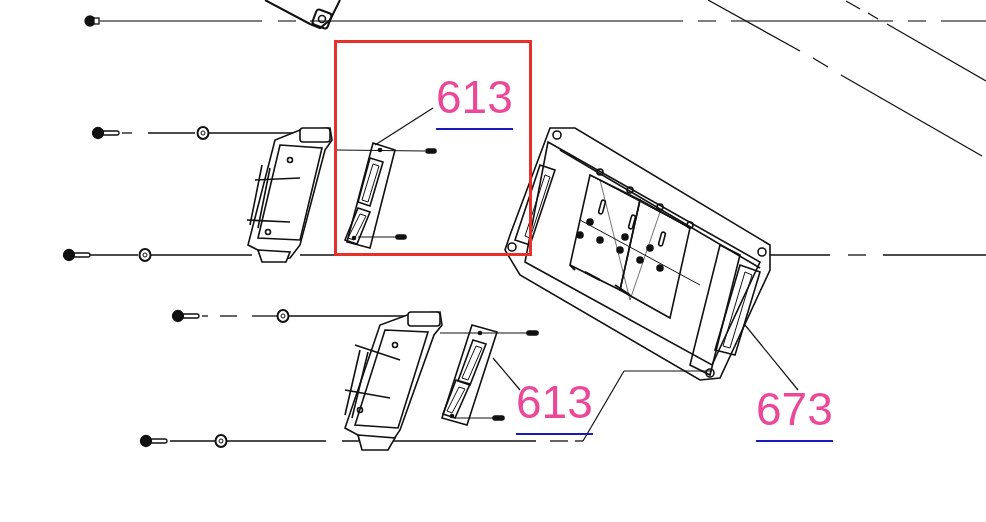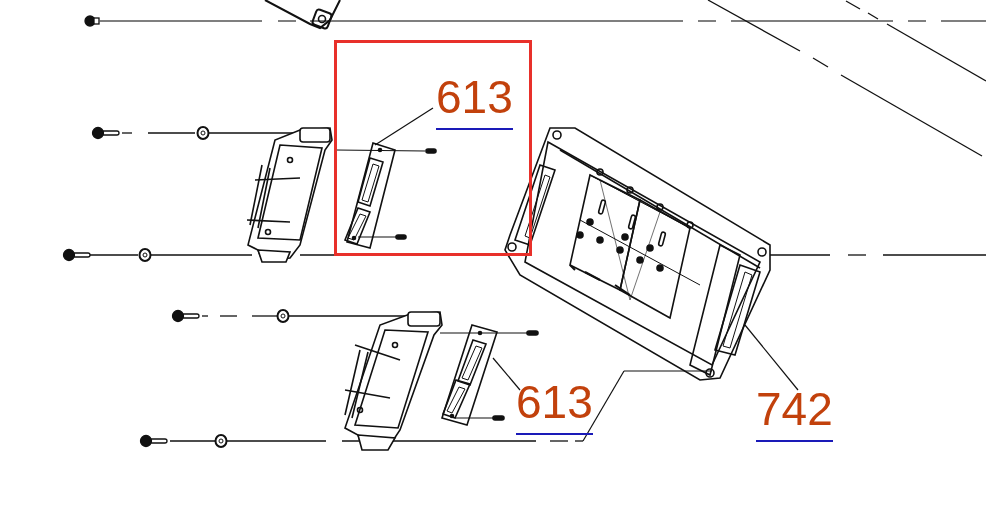--- a/index.html
+++ b/index.html
@@ -3,21 +3,21 @@
   <meta charset="utf-8">
   <style>
     html, body { margin: 0; padding: 0; background: #ffffff; }
     body { width: 986px; height: 522px; position: relative; overflow: hidden; font-family: "Liberation Sans", sans-serif; }
     #canvas { position: absolute; left: 0; top: 0; width: 986px; height: 522px; }
     .callout {
       position: absolute;
       font-family: "Liberation Sans", sans-serif;
       font-size: 46px;
       line-height: 46px;
-      color: #c2410c;
+      color: #ec4899;
       cursor: pointer;
       letter-spacing: 0px;
     }
     .callout .ul {
       position: absolute; left: 0; right: 0; height: 2px; background: #1a1ab8; bottom: -10px;
     }
     .highlight-box {
       position: absolute;
       border: 3px solid #e8302a;
       box-sizing: border-box;
@@ -204,15 +204,15 @@
   <span>613</span>
   <div class="ul"></div>
 </div>
 
 <div class="callout" style="left:516px; top:379px;">
   <span>613</span>
   <div class="ul"></div>
 </div>
 
 <div class="callout" style="left:756px; top:386px;">
-  <span>742</span>
+  <span>673</span>
   <div class="ul"></div>
 </div>
 
 </body></html>

